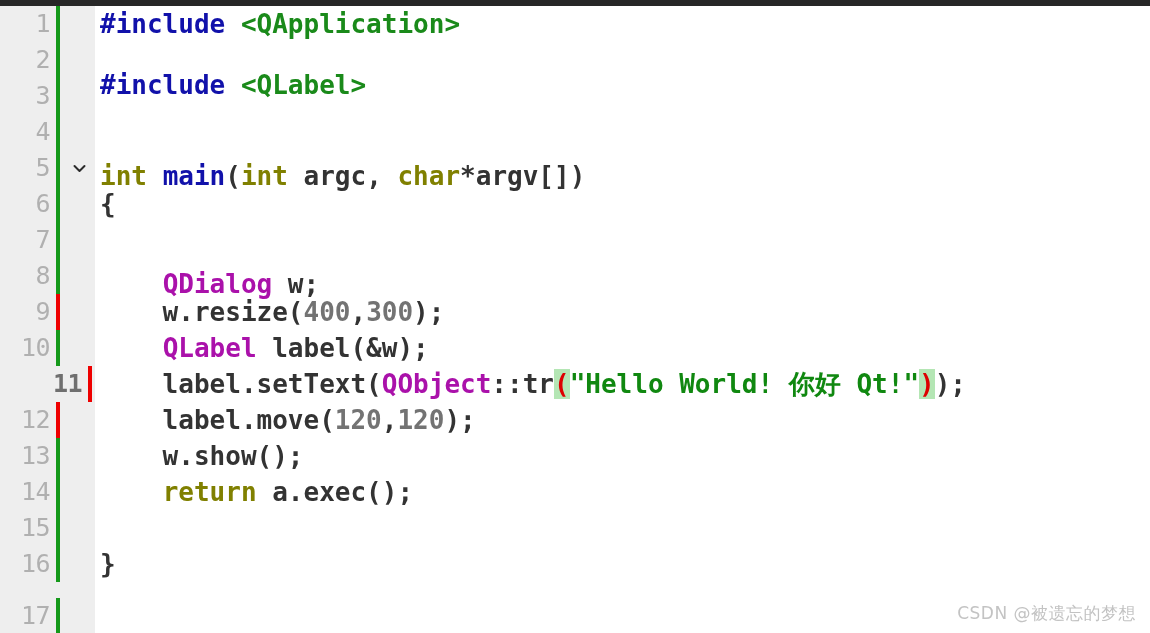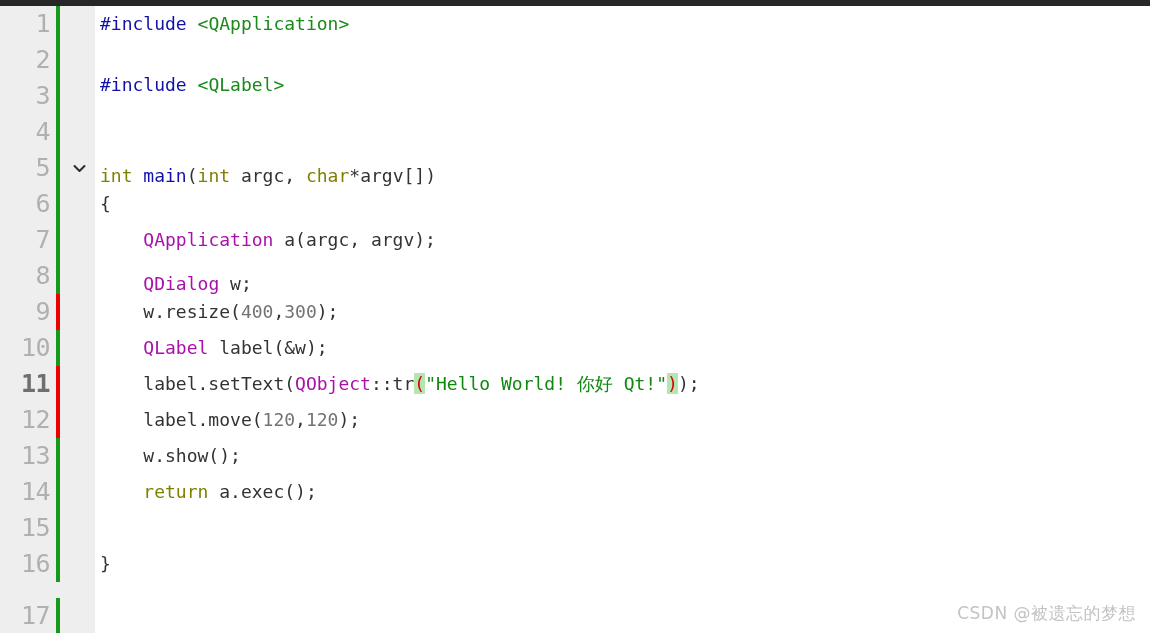--- a/index.html
+++ b/index.html
@@ -100,23 +100,24 @@
     overflow: hidden;
   }
 
   .code-line {
     position: absolute;
     left: 5px;
     height: 36px;
     line-height: 36px;
     white-space: pre;
     font-family: "DejaVu Sans Mono", "Liberation Mono", monospace;
-    font-size: 18px;
+    font-size: 26px;
     color: #333333;
     letter-spacing: 0px;
+    font-weight: bold;
   }
 
   
   .tok-plain       { color: #333333; }
   .tok-preproc     { color: #1111aa; }
   .tok-include     { color: #1a8a1a; }
   .tok-keyword     { color: #808000; }
   .tok-function    { color: #1111aa; }
   .tok-type        { color: #aa11aa; }
   .tok-number      { color: #737373; }
@@ -185,21 +186,21 @@
         <div class="change-bar added"></div>
       </div>
       <div class="gutter-row" style="top: 288px;">
         <div class="line-number">9</div>
         <div class="change-bar modified"></div>
       </div>
       <div class="gutter-row" style="top: 324px;">
         <div class="line-number">10</div>
         <div class="change-bar added"></div>
       </div>
-      <div class="gutter-row" style="top: 360px;">
+      <div class="gutter-row" style="top: 360px; margin-left: 32px;">
         <div class="line-number current">11</div>
         <div class="change-bar modified"></div>
       </div>
       <div class="gutter-row" style="top: 396px;">
         <div class="line-number">12</div>
         <div class="change-bar modified"></div>
       </div>
       <div class="gutter-row" style="top: 432px;">
         <div class="line-number">13</div>
         <div class="change-bar added"></div>
@@ -221,21 +222,20 @@
         <div class="change-bar added"></div>
       </div>
     </div>
 
   <div id="code-area">
       <div class="code-line" style="top: 0px;"><span class="tok-preproc">#include</span><span class="tok-plain"> </span><span class="tok-include">&lt;QApplication&gt;</span></div>
       <div class="code-line" style="top: 61px;"><span class="tok-preproc">#include</span><span class="tok-plain"> </span><span class="tok-include">&lt;QLabel&gt;</span></div>
       <div class="code-line" style="top: 108px;"></div>
       <div class="code-line" style="top: 152px;"><span class="tok-keyword">int</span><span class="tok-plain"> </span><span class="tok-function">main</span><span class="tok-plain">(</span><span class="tok-keyword">int</span><span class="tok-plain"> argc, </span><span class="tok-keyword">char</span><span class="tok-plain">*argv[])</span></div>
       <div class="code-line" style="top: 180px;"><span class="tok-plain">{</span></div>
-      <div class="code-line" style="top: 216px;"><span class="tok-plain">    </span><span class="tok-type">QApplication</span><span class="tok-plain"> a(argc, argv);</span></div>
       <div class="code-line" style="top: 252px; margin-top: 8px;"><span class="tok-plain">    </span><span class="tok-type">QDialog</span><span class="tok-plain"> w;</span></div>
       <div class="code-line" style="top: 288px;"><span class="tok-plain">    w.resize(</span><span class="tok-number">400</span><span class="tok-plain">,</span><span class="tok-number">300</span><span class="tok-plain">);</span></div>
       <div class="code-line" style="top: 324px;"><span class="tok-plain">    </span><span class="tok-type">QLabel</span><span class="tok-plain"> label(&amp;w);</span></div>
       <div class="code-line" style="top: 360px;"><span class="tok-plain">    label.setText(</span><span class="tok-type">QObject</span><span class="tok-plain">::tr</span><span class="tok-paren-match">(</span><span class="tok-string">"Hello World! 你好 Qt!"</span><span class="tok-paren-match">)</span><span class="tok-plain">);</span></div>
       <div class="code-line" style="top: 396px;"><span class="tok-plain">    label.move(</span><span class="tok-number">120</span><span class="tok-plain">,</span><span class="tok-number">120</span><span class="tok-plain">);</span></div>
       <div class="code-line" style="top: 432px;"><span class="tok-plain">    w.show();</span></div>
       <div class="code-line" style="top: 468px;"><span class="tok-plain">    </span><span class="tok-keyword">return</span><span class="tok-plain"> a.exec();</span></div>
       <div class="code-line" style="top: 504px;"></div>
       <div class="code-line" style="top: 540px;"><span class="tok-plain">}</span></div>
       <div class="code-line" style="top: 576px;"></div>

